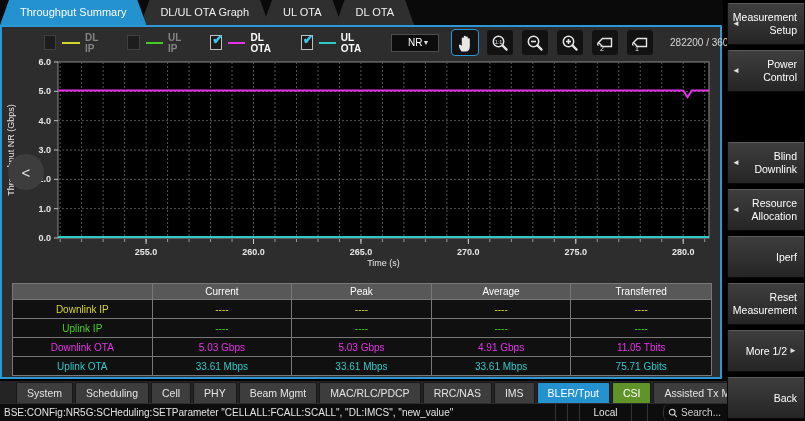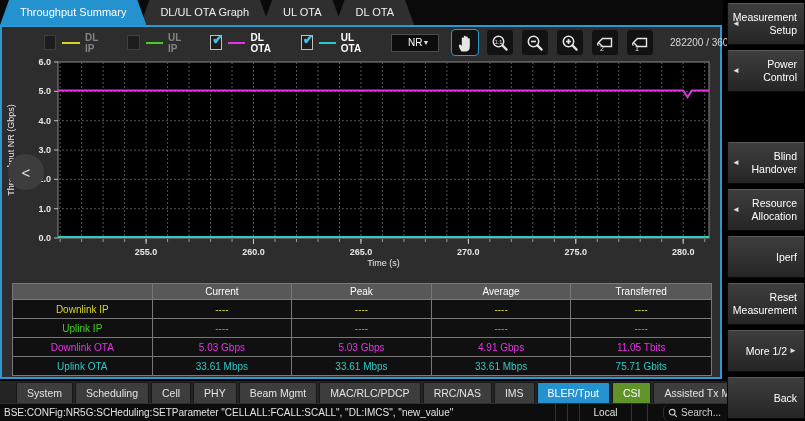--- a/index.html
+++ b/index.html
@@ -348,21 +348,21 @@
         <span class="arrow-l">◄</span>
         <span class="sbl">Measurement Setup</span>
       </div>
       <div class="sbtn">
         <span class="arrow-l">◄</span>
         <span class="sbl">Power Control</span>
       </div>
       <div class="sspacer"></div>
       <div class="sbtn">
         <span class="arrow-l">◄</span>
-        <span class="sbl">Blind Handover</span>
+        <span class="sbl">Blind Downlink</span>
       </div>
       <div class="sbtn">
         <span class="arrow-l">◄</span>
         <span class="sbl">Resource Allocation</span>
       </div>
       <div class="sbtn">
         <span class="sbl">Iperf</span>
       </div>
       <div class="sbtn">
         <span class="sbl">Reset Measurement</span>

